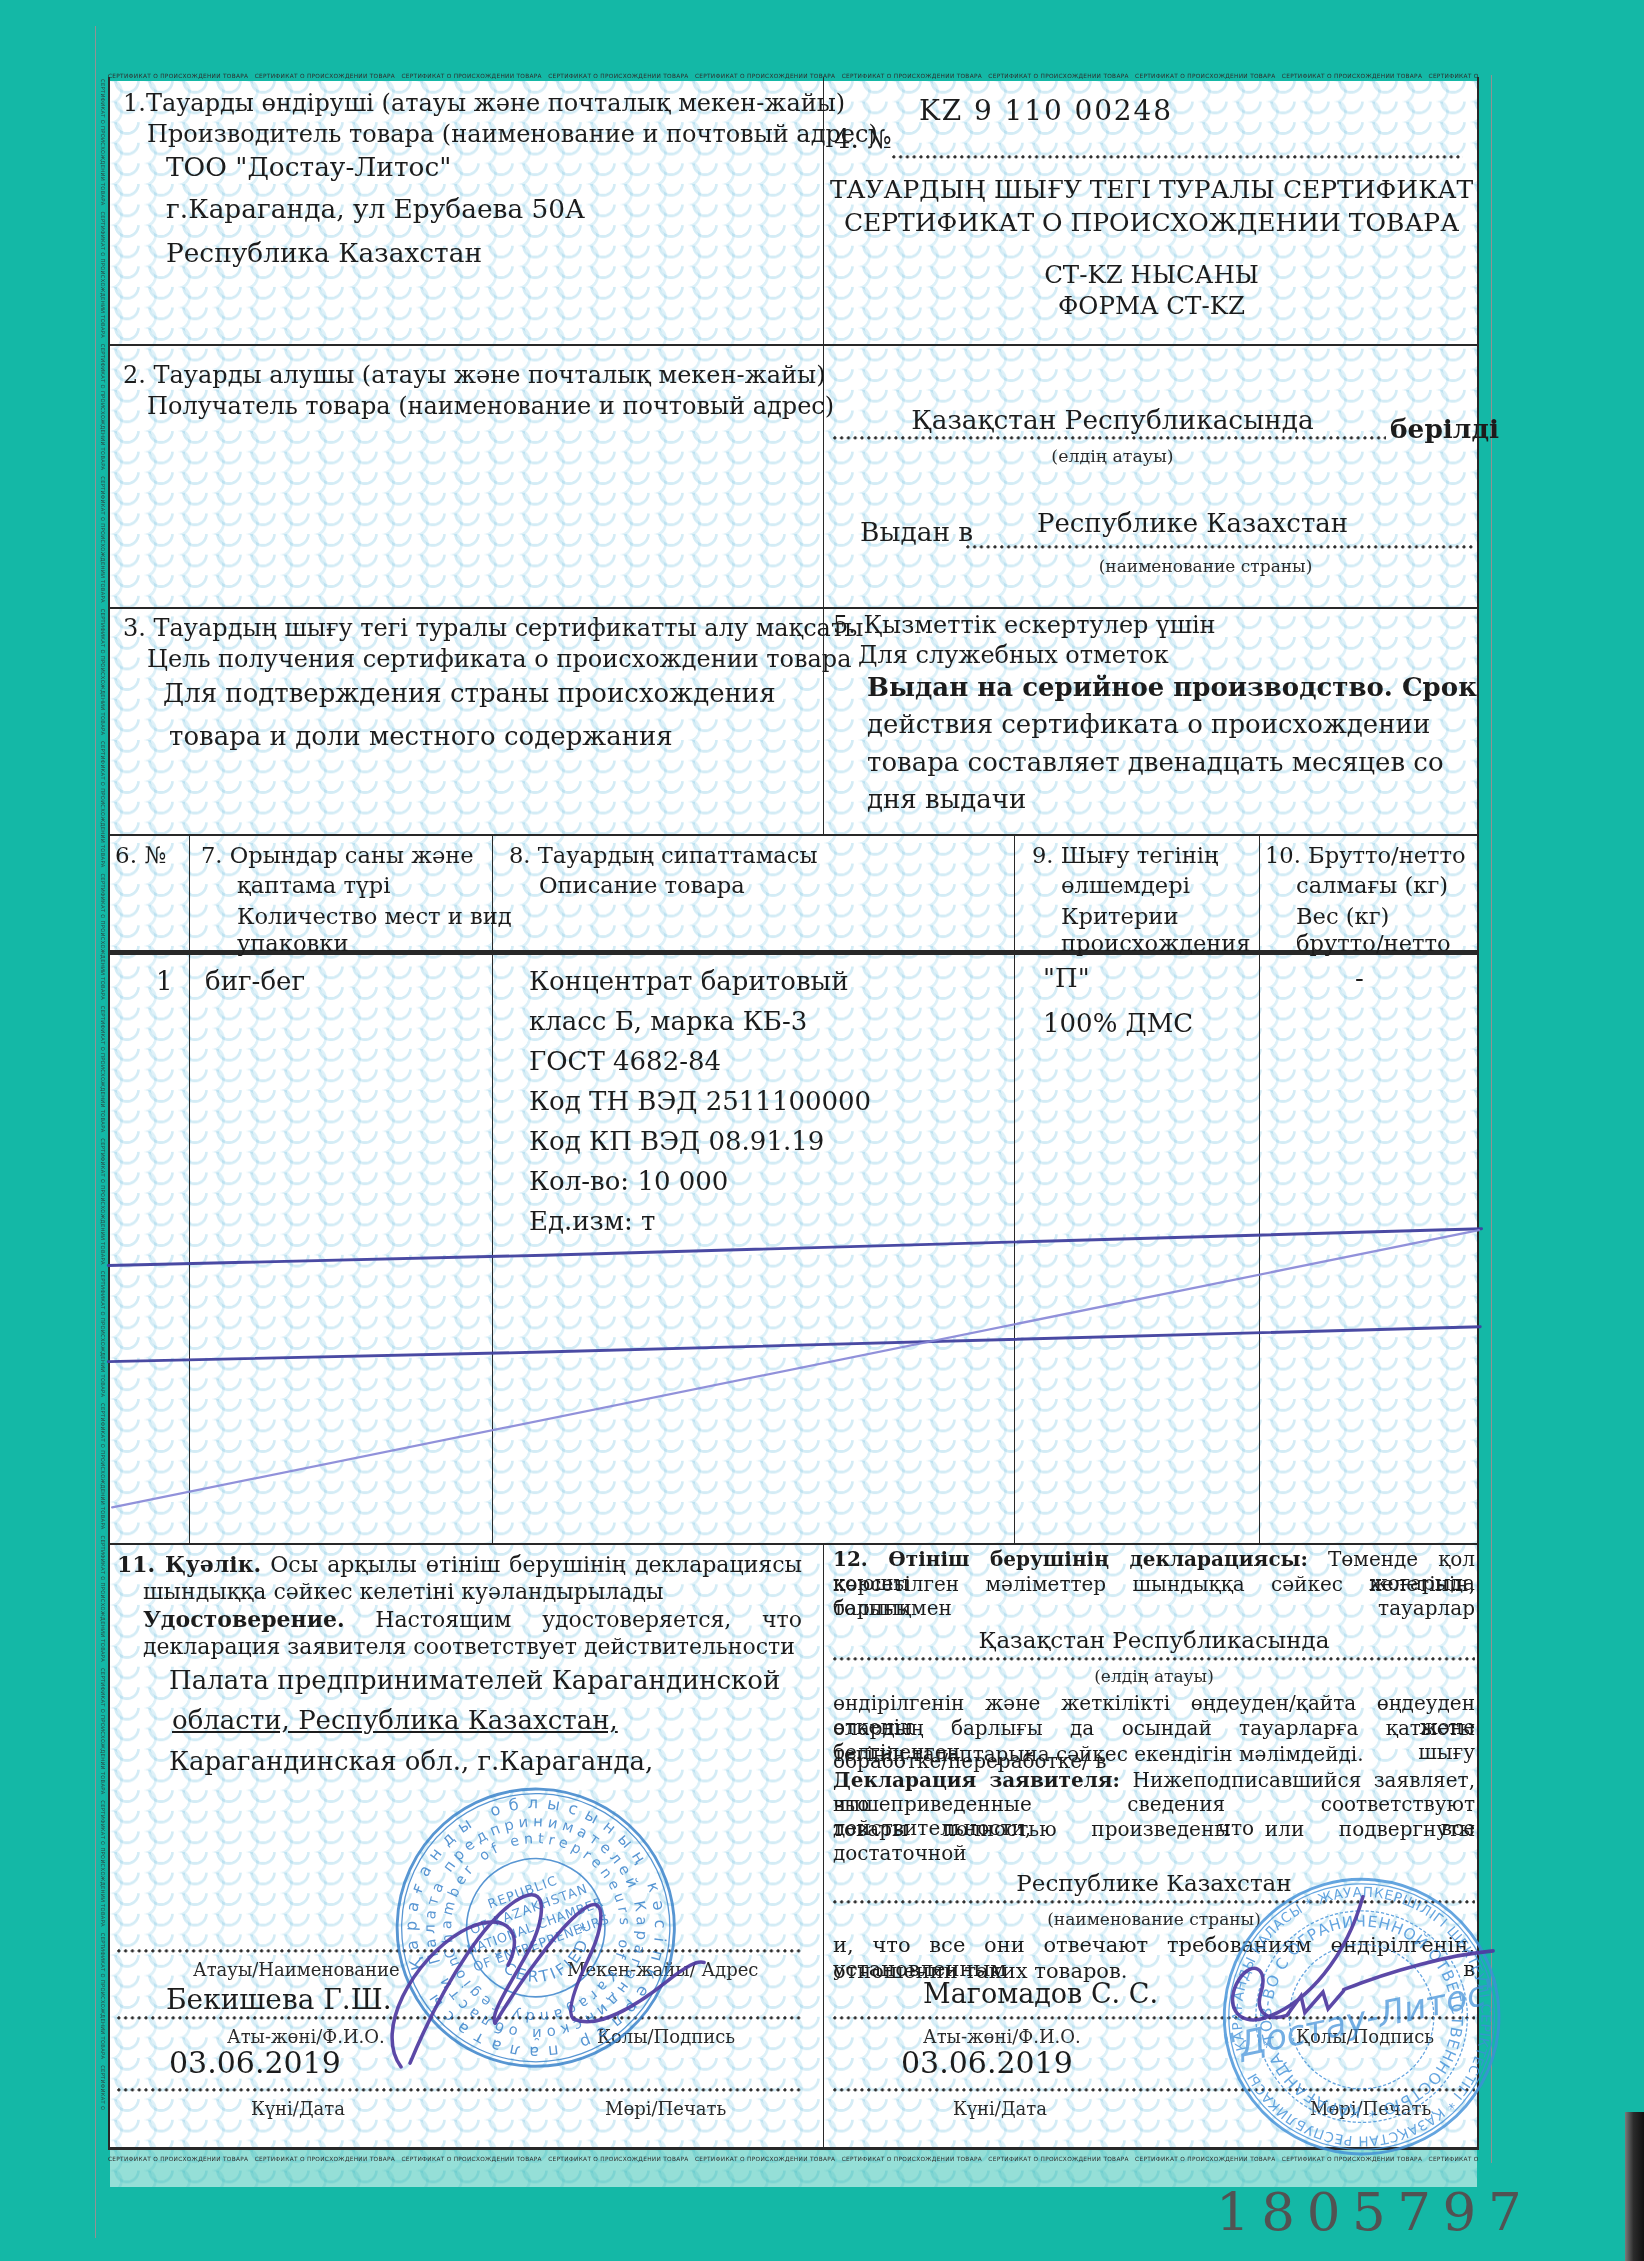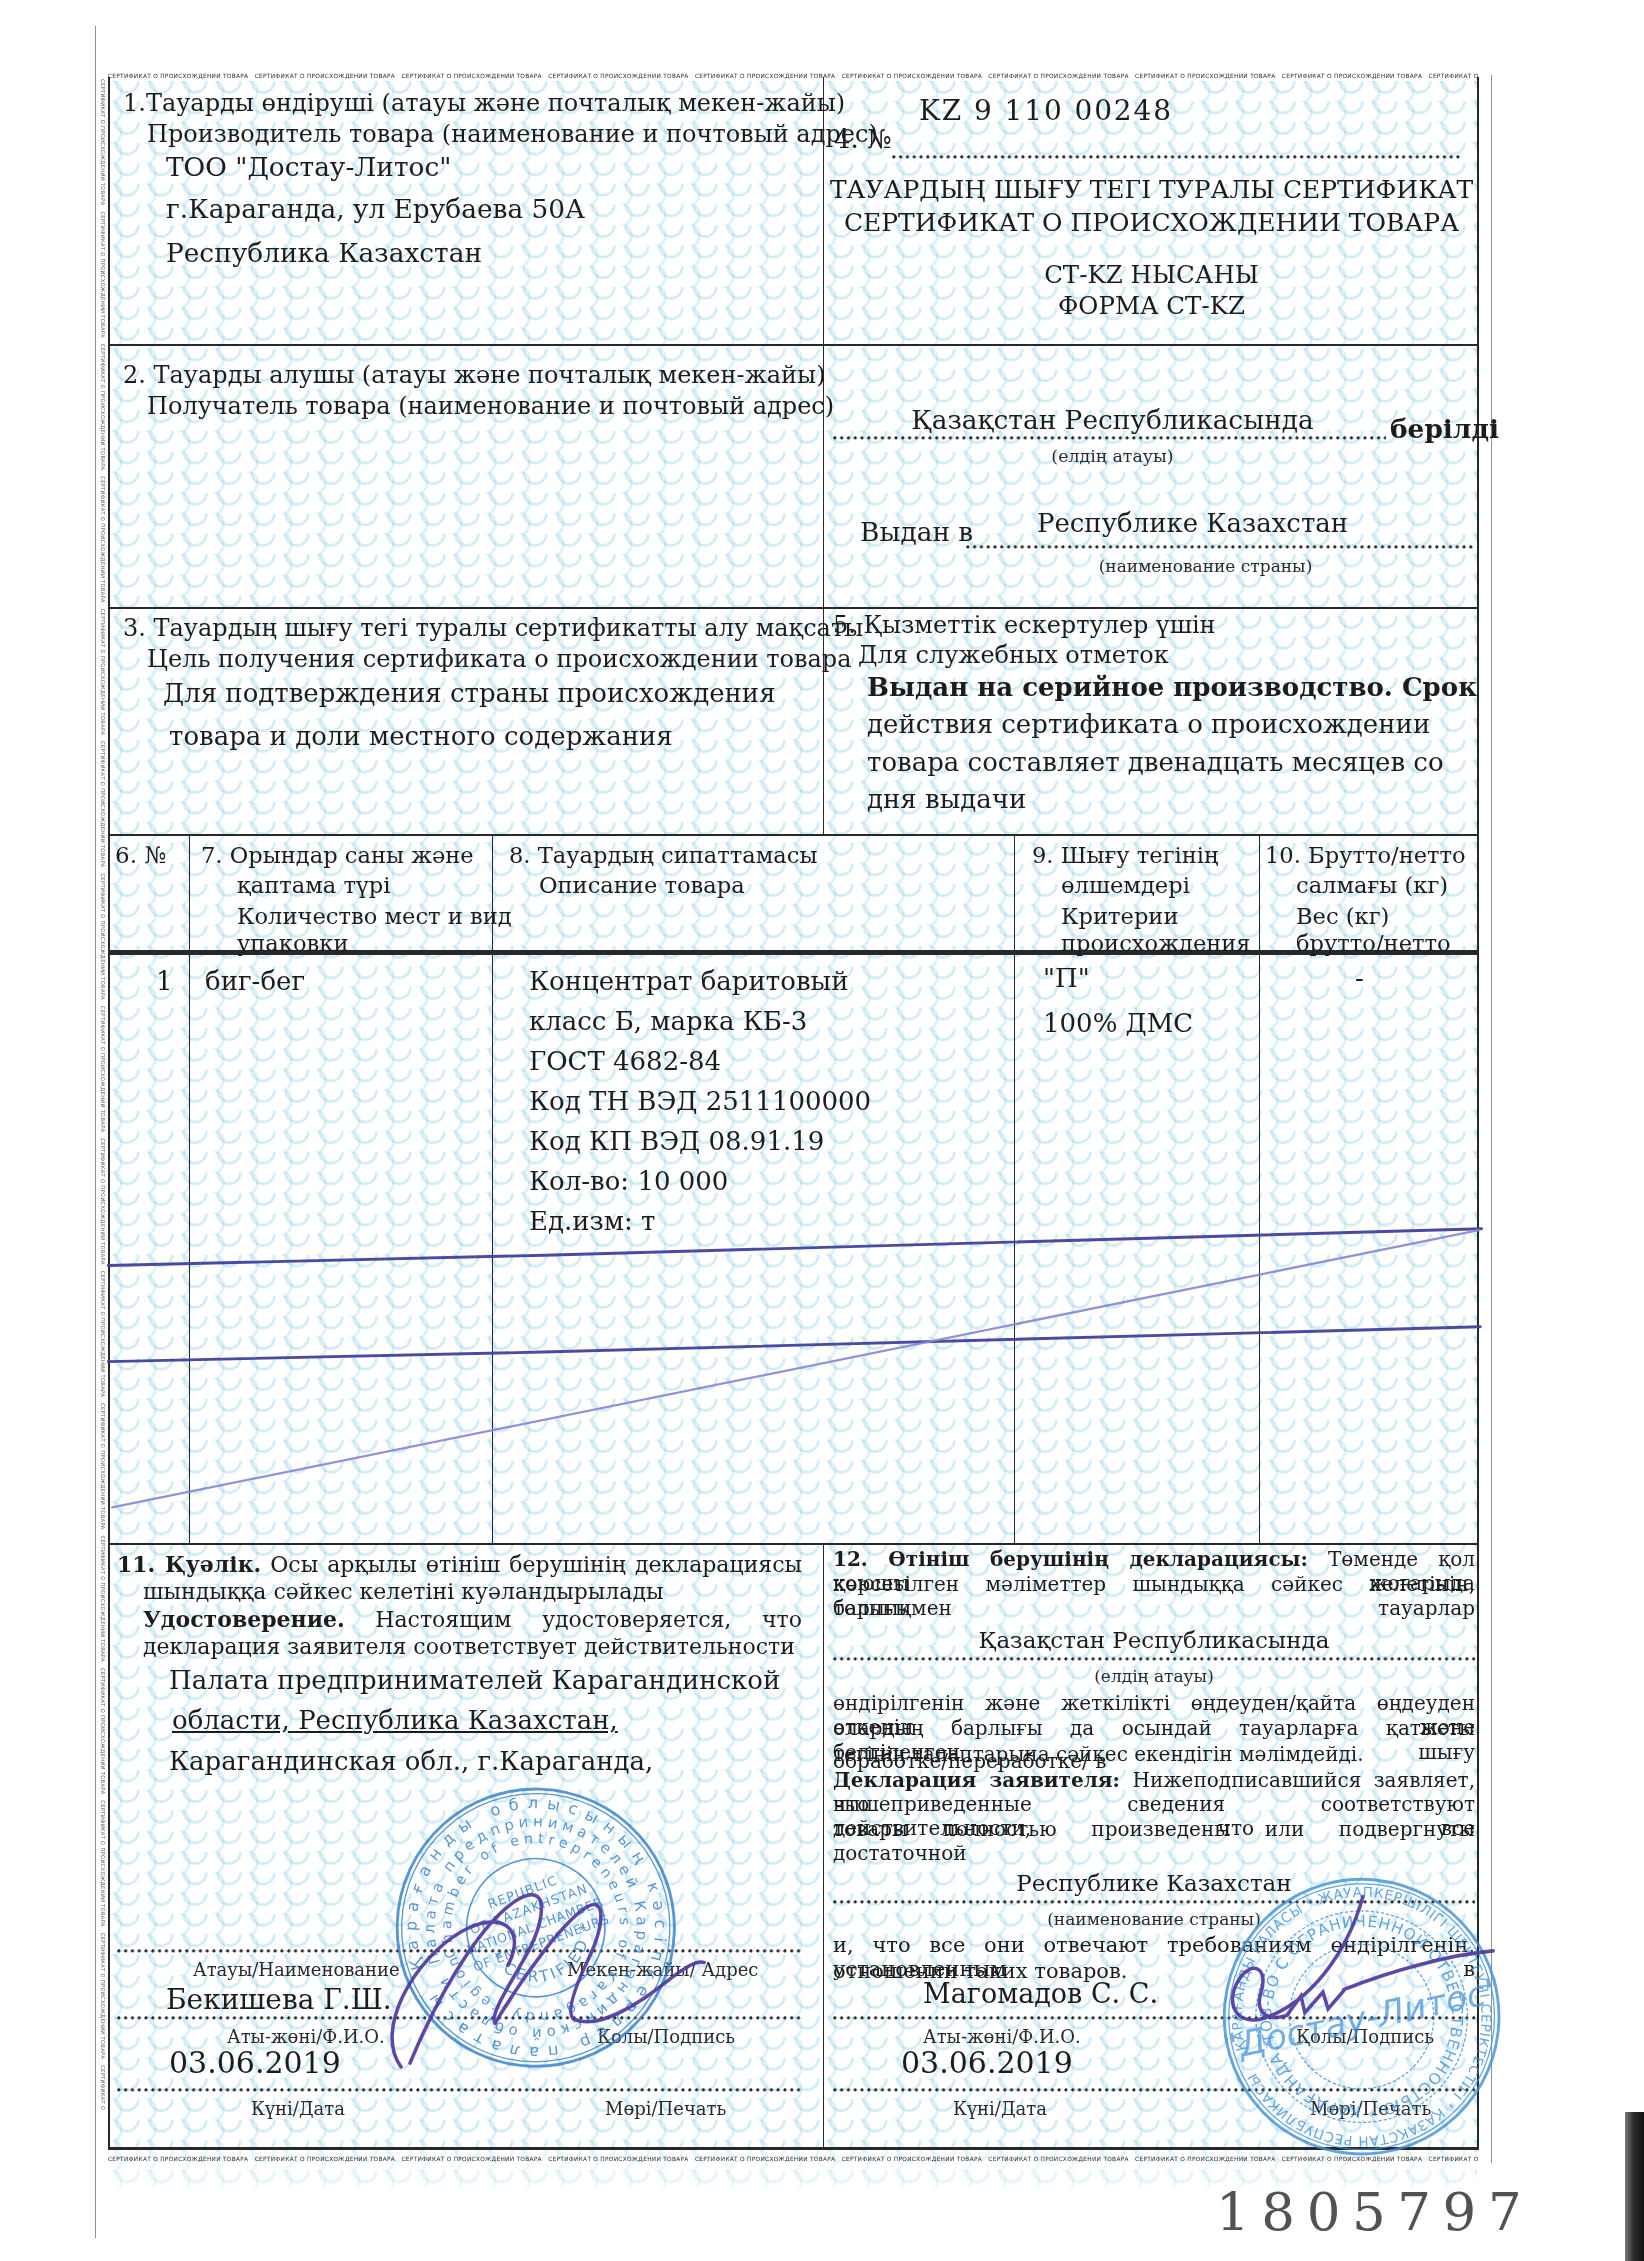--- a/index.html
+++ b/index.html
@@ -1,16 +1,16 @@
 <!DOCTYPE html>
 <html style="font-size:10.3px"><head>
 <meta charset="utf-8">
 <style>
   html,body { margin:0; padding:0; background:#e9e9e7; }
-  .page { position:relative; width:1644px; height:2261px; background:#ffffff; overflow:hidden;
+  .page { position:relative; width:1644px; height:2261px; background:#14b8a6; overflow:hidden;
           font-family:"DejaVu Serif","Liberation Serif",serif; color:#1b1b1b; }
   .t  { position:absolute; white-space:nowrap; color:#1c1c1c; }
   .b  { font-weight:700; }
   .ctr{ text-align:center; }
   .j  { text-align:justify; text-align-last:justify; white-space:normal; }
   .hint { color:#2a2a2a; }
   .line { position:absolute; background:#282828; }
   .grayline { position:absolute; background:#929292; }
   .dotline { position:absolute; height:3.9px; background-image:radial-gradient(circle at 1.9px 1.9px,#2d2d2d 1.4px,rgba(0,0,0,0) 1.7px);
              background-size:6.8px 3.9px; background-repeat:repeat-x; }

